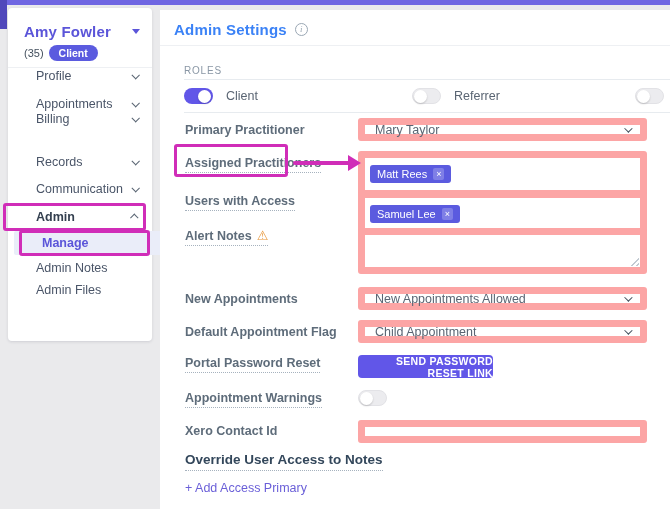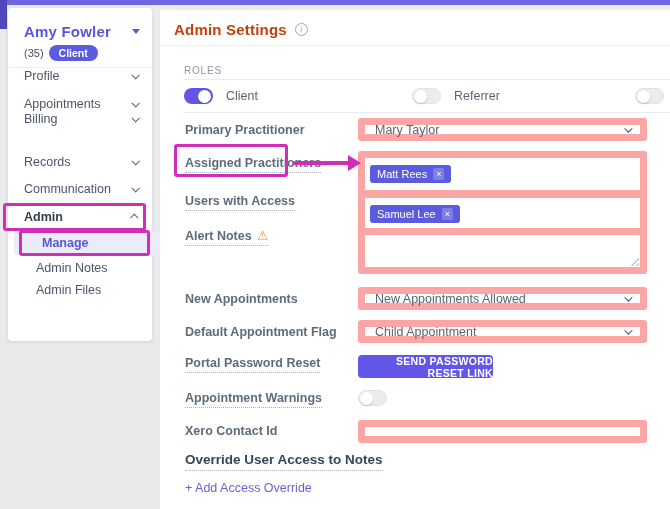--- a/index.html
+++ b/index.html
@@ -20,33 +20,33 @@
 
   
   .sidebar{position:absolute;left:8px;top:8px;width:144px;height:333px;background:#fff;border-radius:4px;box-shadow:0 1px 3px rgba(40,40,70,.14);}
   .user-name-row{position:absolute;left:16px;right:12px;top:13px;height:20px;display:flex;align-items:center;justify-content:space-between;}
   .user-name{color:var(--accent-purple);font-size:15px;font-weight:bold;letter-spacing:.2px;}
   .caret-dn{width:0;height:0;border-left:4px solid transparent;border-right:4px solid transparent;border-top:5px solid var(--accent-purple);}
   .user-meta{position:absolute;left:16px;top:36px;height:17px;display:flex;align-items:center;gap:5px;}
   .user-age{font-size:11px;color:#44505e;}
   .user-badge{background:var(--chip-purple);color:#fff;font-size:10.5px;font-weight:bold;border-radius:9px;padding:2px 10px;}
   .sb-divider{position:absolute;left:0;top:59px;width:100%;height:1px;background:#eef0f3;}
-  .nav-item{position:absolute;left:0;width:100%;height:24px;padding:0 14px 0 16px;display:flex;align-items:center;justify-content:space-between;font-size:12.5px;color:#4a5568;cursor:pointer;}
+  .nav-item{position:absolute;left:0;width:100%;height:24px;padding:0 14px 0 28px;display:flex;align-items:center;justify-content:space-between;font-size:12.5px;color:#4a5568;cursor:pointer;}
   .nav-item.bold .nav-label{font-weight:bold;color:#333f4f;}
   .chev{width:6px;height:6px;border-right:1.4px solid #5a6573;border-bottom:1.4px solid #5a6573;}
   .chev.down{transform:rotate(45deg) translateY(-1px);}
   .chev.up{transform:rotate(-135deg) translateY(-1px);}
   .nav-sub{position:absolute;left:0;width:100%;height:24px;padding-left:28px;display:flex;align-items:center;font-size:12.5px;color:#4a5568;cursor:pointer;}
   .nav-sub.active{left:6px;width:148px;background:#eaedf9;border-radius:2px;}
   .nav-sub.active .sub-label{color:var(--accent-purple);font-weight:bold;}
 
   
   .main{position:absolute;left:160px;top:10px;width:510px;height:499px;background:#fff;}
   .title-row{position:absolute;left:14px;top:9px;height:20px;display:flex;align-items:center;gap:8px;}
-  .title-row h1{font-size:15px;font-weight:bold;color:#c2410c;letter-spacing:.2px;}
+  .title-row h1{font-size:15px;font-weight:bold;color:#3b82f6;letter-spacing:.2px;}
   .info-icon{width:13px;height:13px;border:1px solid #9aa7b4;border-radius:50%;color:#9aa7b4;font-size:9px;line-height:11px;text-align:center;font-style:italic;font-family:"Liberation Serif",serif;}
   .hdr-divider{position:absolute;left:0;top:35px;width:100%;height:1px;background:#eef0f3;}
   .roles-label{position:absolute;left:24px;top:55px;font-size:10px;letter-spacing:.8px;color:#8a97a5;}
   .roles-divider{position:absolute;left:24px;right:0;top:69px;height:1px;background:#e7ebef;}
   .toggle-item{position:absolute;top:78px;height:16px;display:flex;align-items:center;gap:13px;}
   .toggle{position:relative;width:29px;height:16px;border-radius:8px;cursor:pointer;flex:0 0 auto;}
   .toggle.on{background:var(--button-purple);}
   .toggle.off{background:#ececef;border:1px solid #e2e2e6;}
   .toggle .knob{position:absolute;top:1.5px;width:13px;height:13px;background:#fff;border-radius:50%;box-shadow:0 1px 2px rgba(0,0,0,.18);}
   .toggle.on .knob{right:2px;}
@@ -207,21 +207,21 @@
     <span class="toggle off" style="position:absolute;left:198px;top:380px">
         <span class="knob"></span>
       </span>
 
     <span class="flabel" style="top:414px">Xero Contact Id</span>
     <div class="ctrl" style="top:410px;height:23px">
       <span class="fvalue"></span>
     </div>
 
     <div class="override-heading">Override User Access to Notes</div>
-    <a class="add-link">+ Add Access Override</a>
+    <a class="add-link">+ Add Access Primary</a>
   </main>
 
   <div class="ann box" style="left:3px;top:203px;width:143px;height:28px"></div>
   <div class="ann box" style="left:19px;top:230px;width:131px;height:26px"></div>
   <div class="ann box" style="left:174px;top:144px;width:114px;height:33px"></div>
   <div class="ann line" style="left:293px;top:161px;width:57px;height:4px"></div>
   <div class="ann head" style="left:348px;top:155px"></div>
 </div>
 
 </body></html>

